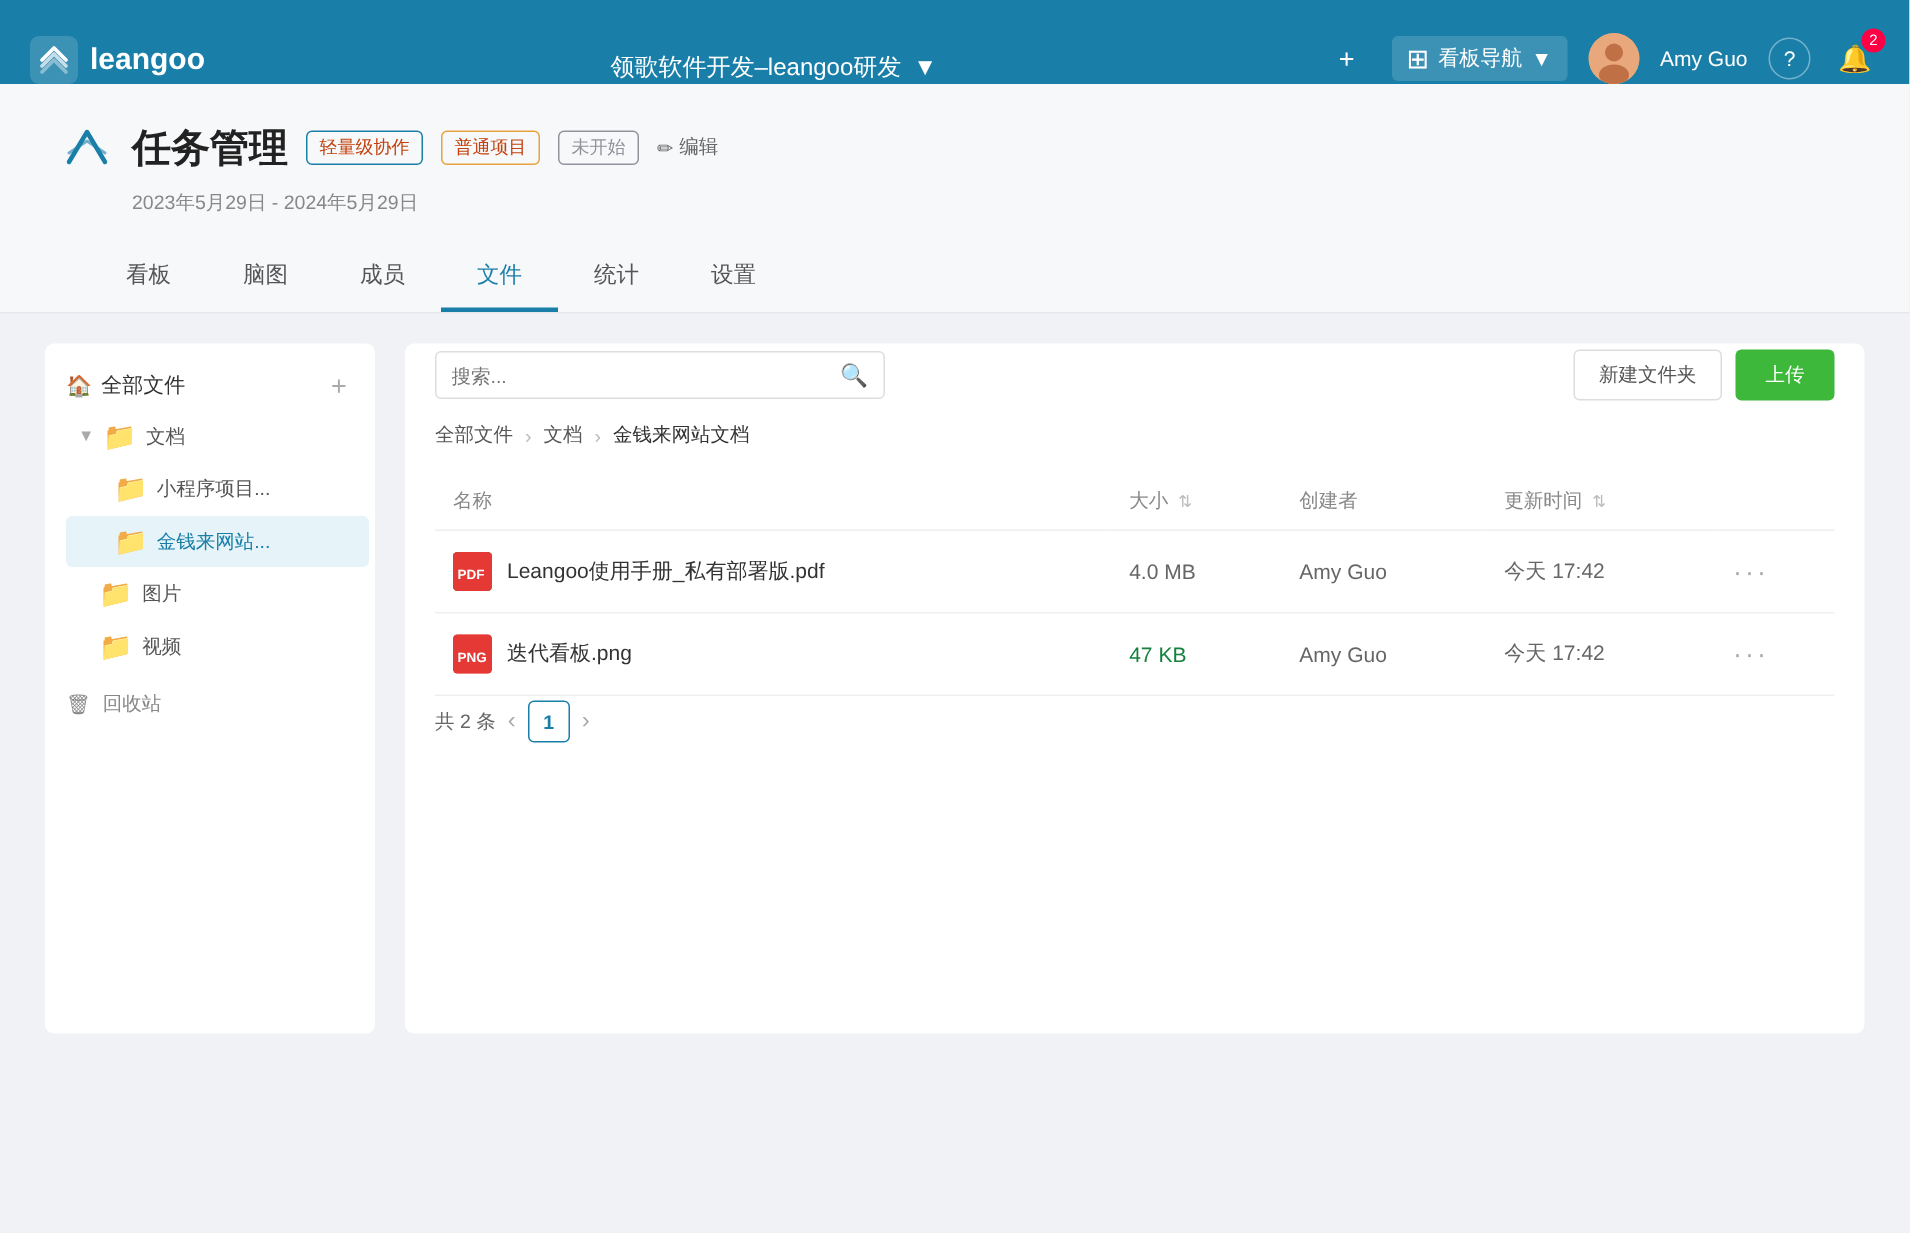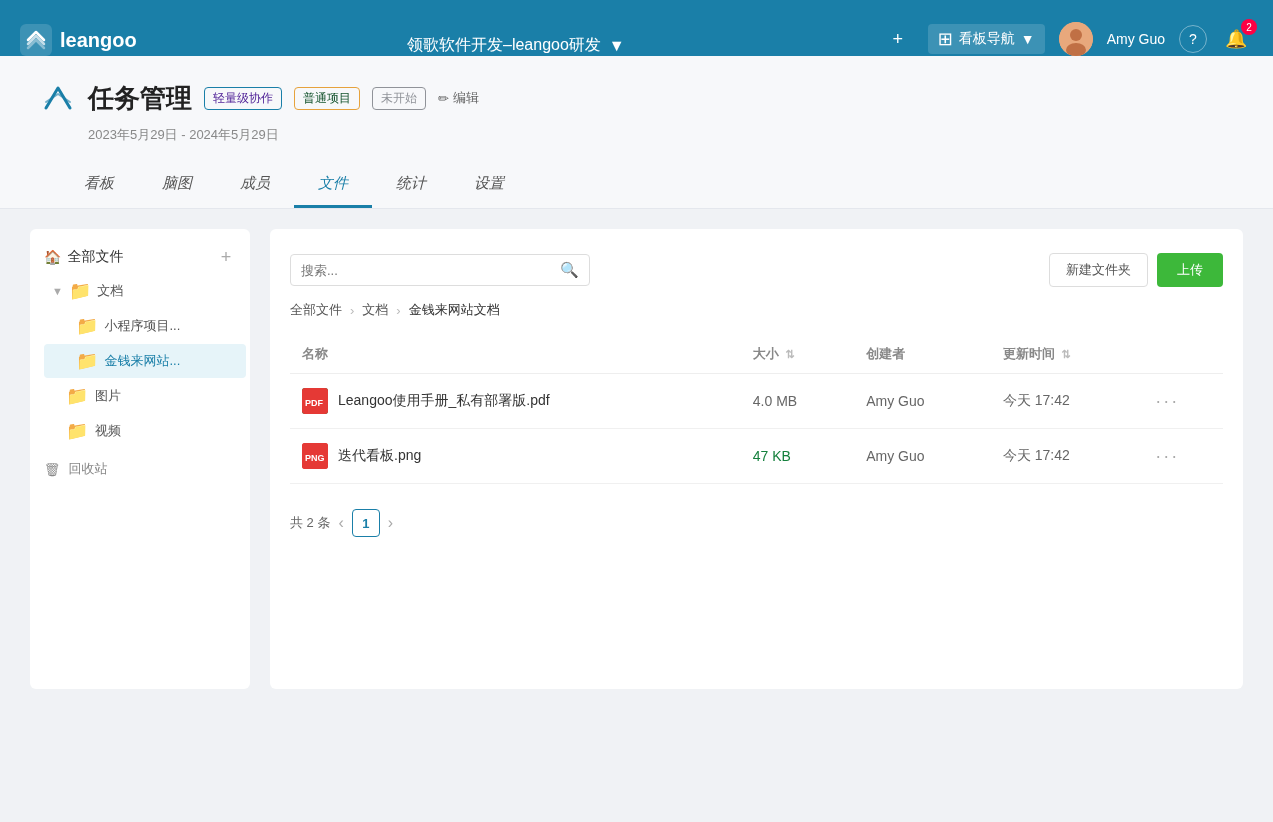--- a/index.html
+++ b/index.html
@@ -93,37 +93,36 @@
       font-size: 26px;
       font-weight: bold;
       color: #222;
     }
     .tag {
       border-radius: 4px;
       padding: 2px 8px;
       font-size: 12px;
       border: 1px solid;
     }
-    .tag-blue { border-color: #1a7fa8; color: #4c1d95; }
-    .tag-orange { border-color: #e6a23c; color: #14532d; }
+    .tag-blue { border-color: #1a7fa8; color: #c2410c; }
+    .tag-orange { border-color: #e6a23c; color: #c2410c; }
     .tag-gray { border-color: #909399; color: #909399; }
     .edit-btn {
       display: flex; align-items: center; gap: 4px;
       color: #666; font-size: 13px; cursor: pointer;
     }
     .project-date {
       color: #888; font-size: 13px; margin-bottom: 18px; margin-left: 48px;
     }
 
     
     .tabs {
       display: flex;
       gap: 0;
       margin-left: 20px;
-      font-style: italic;
     }
     .tab {
       padding: 12px 24px;
       cursor: pointer;
       color: #555;
       font-size: 15px;
       border-bottom: 3px solid transparent;
       transition: color 0.2s;
     }
     .tab.active {
@@ -193,21 +192,21 @@
       color: #888; font-size: 13px;
       cursor: pointer;
       margin-top: 4px;
     }
 
     
     .file-panel {
       flex: 1;
       background: white;
       border-radius: 6px;
-      padding: 24px 20px;
+      padding: 4px 20px;
     }
     .file-panel-toolbar {
       display: flex;
       align-items: center;
       justify-content: space-between;
       margin-bottom: 14px;
     }
     .search-box {
       display: flex;
       align-items: center;
@@ -243,21 +242,21 @@
     }
     .breadcrumb-sep { color: #bbb; }
     .breadcrumb-link { color: #555; cursor: pointer; }
     .breadcrumb-current { color: #333; }
 
     
     .file-table { width: 100%; border-collapse: collapse; }
     .file-table th {
       text-align: left;
       padding: 10px 12px;
-      color: #888; font-size: 13px; font-weight: bold;
+      color: #888; font-size: 13px; font-weight: normal;
       border-bottom: 1px solid #eee;
     }
     .file-table td {
       padding: 14px 12px;
       color: #444; font-size: 14px;
       border-bottom: 1px solid #f0f0f0;
       vertical-align: middle;
     }
     .sort-icon { color: #bbb; font-size: 11px; margin-left: 3px; cursor: pointer; }
     .file-name-cell {
@@ -273,21 +272,21 @@
       background: #e53935; display: flex; align-items: center; justify-content: center;
       color: white; font-size: 10px; font-weight: bold; flex-shrink: 0;
     }
     .more-btn {
       color: #aaa; cursor: pointer; font-size: 18px; letter-spacing: 2px;
     }
 
     
     .pagination {
       display: flex; align-items: center; gap: 8px;
-      margin-top: 25px; font-size: 13px; color: #666;
+      margin-top: 3px; font-size: 13px; color: #666;
     }
     .page-btn {
       width: 28px; height: 28px; display: flex; align-items: center; justify-content: center;
       border-radius: 4px; cursor: pointer; color: #555;
       border: 1px solid transparent;
     }
     .page-btn.active { background: white; color: #1a7fa8; border-color: #1a7fa8; font-weight: bold; }
     .page-nav { color: #aaa; font-size: 16px; cursor: pointer; }
   </style>
 </head>

